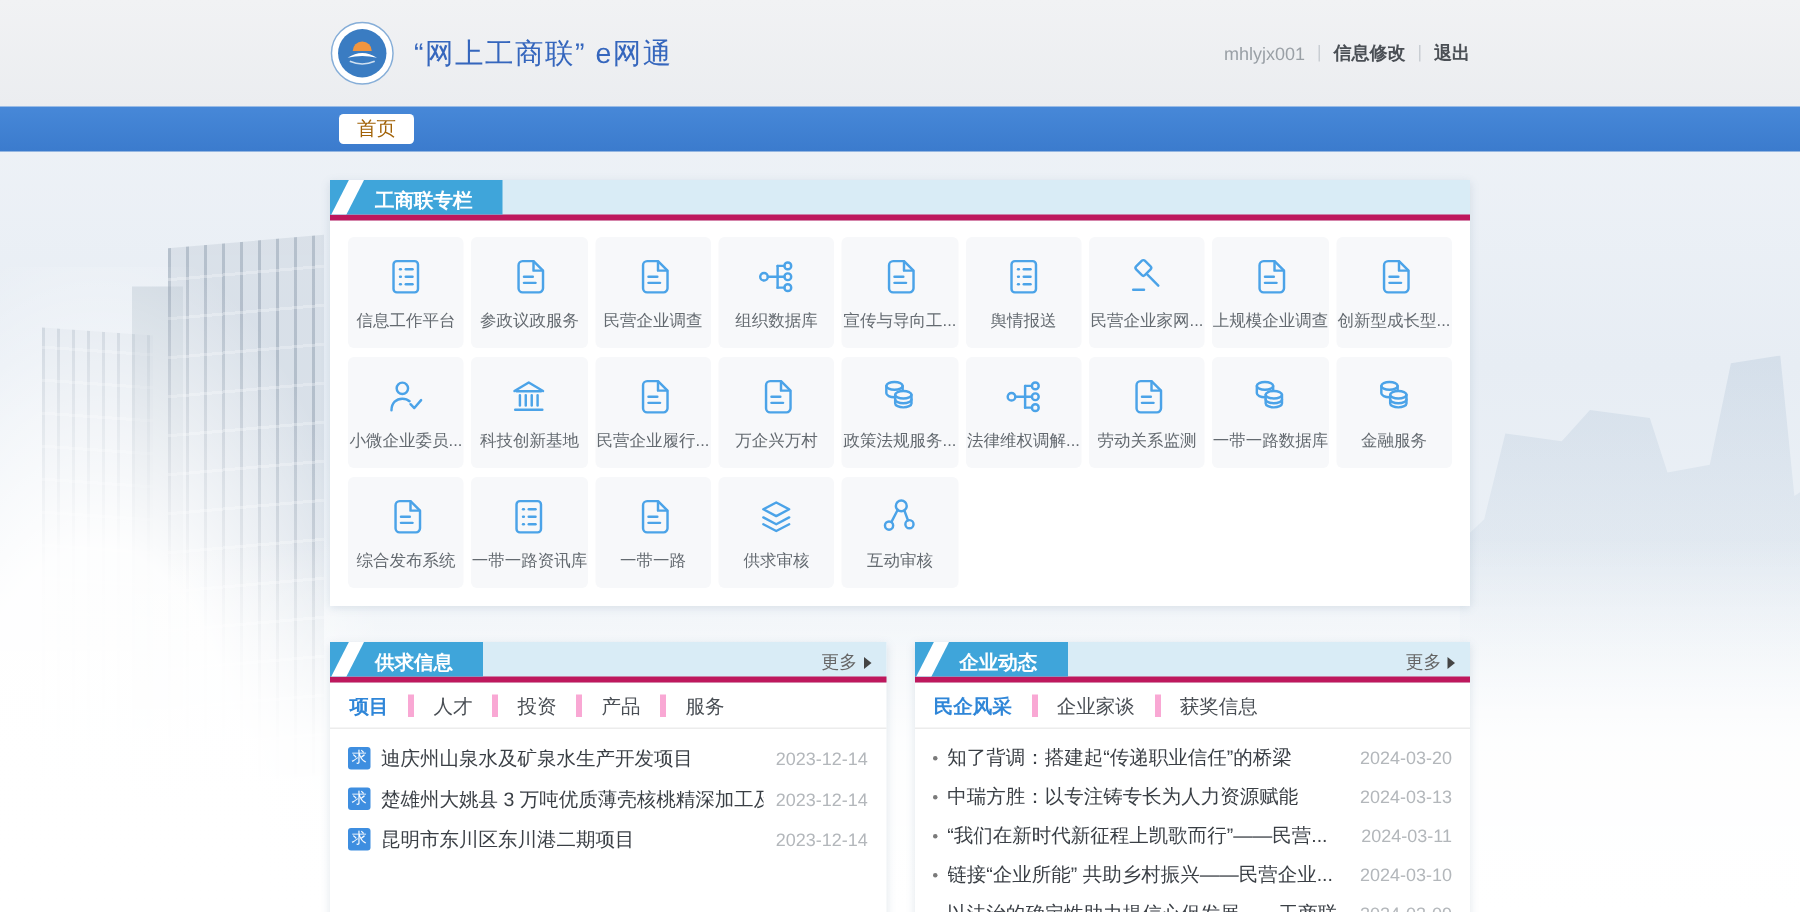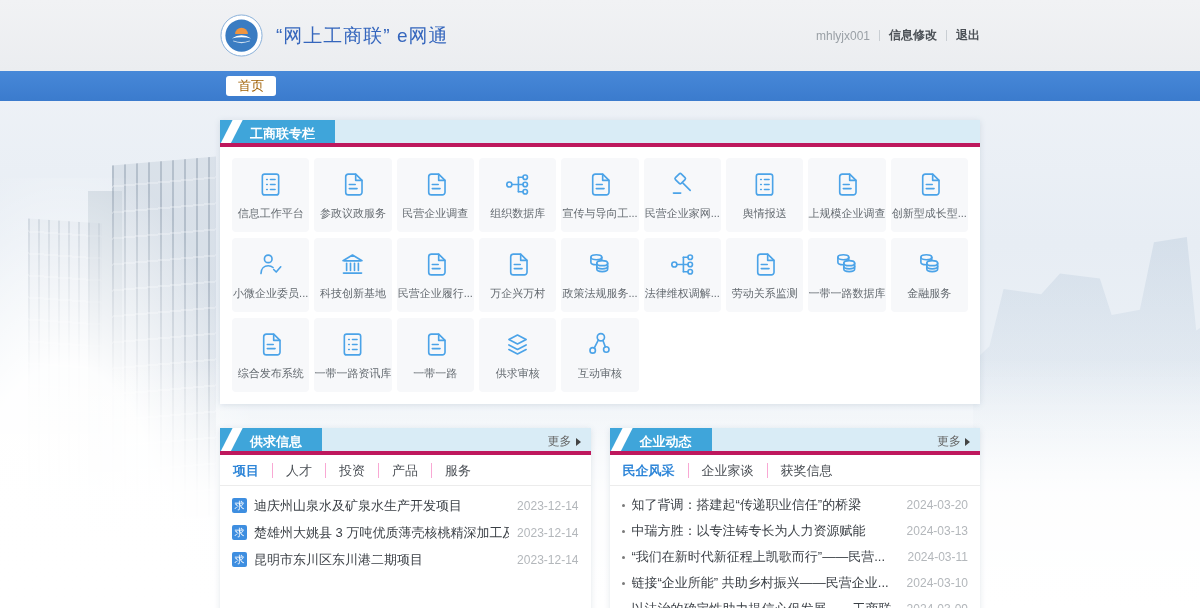--- a/index.html
+++ b/index.html
@@ -66,21 +66,21 @@
   .card-icon { width:29px; height:29px; stroke:#4ba3e8; fill:none; stroke-width:1.8;
                stroke-linecap:round; stroke-linejoin:round; flex:none; }
   .card-label { margin-top:7px; font-size:11px; color:#646a70; white-space:nowrap; }
 
   
   .bottom-row { display:flex; gap:19px; margin-top:24px; }
   .bottom-row .panel { width:372px; min-height:195px; }
   .tabbar { display:flex; align-items:center; height:31px; border-bottom:1px solid #ececec; padding:0 12px; }
   .tab { font-size:13px; color:#4a4f55; padding:0 13px; line-height:15px; cursor:pointer; white-space:nowrap; }
   .tab:first-child { padding-left:1px; }
-  .tab + .tab { border-left:1px solid #f9a8d4; }
+  .tab + .tab { border-left:4px solid #f9a8d4; }
   .tab.active { color:#2f86d8; font-weight:bold;text-align:center; }
   .list { list-style:none; margin-top:6px; padding:0 12px; }
   .row { display:flex; align-items:center; height:27px; cursor:pointer; }
   .row-news { height:26px; }
   .badge { width:15px; height:15px; flex:none; background:#3e8ee0; color:#fff; font-size:10px;
            line-height:15px; text-align:center; border-radius:2px; margin-right:7px; }
   .dot { width:3px; height:3px; flex:none; background:#7a7a7a; border-radius:50%; margin-right:7px; }
   .row-title { flex:1; font-size:13px; color:#3a3f45; white-space:nowrap; overflow:hidden; }
   .row-date { flex:none; font-size:12px; color:#b3b7bb; margin-left:8px; }
 
@@ -232,30 +232,30 @@
 
           <div class="card">
             <svg class="card-icon" aria-hidden="true">
               <use href="#doc-icon"></use>
             </svg>
             <div class="card-label">宣传与导向工...</div>
           </div>
 
           <div class="card">
             <svg class="card-icon" aria-hidden="true">
+              <use href="#list-icon"></use>
+            </svg>
+            <div class="card-label">舆情报送</div>
+          </div>
+
+          <div class="card">
+            <svg class="card-icon" aria-hidden="true">
               <use href="#gavel-icon"></use>
             </svg>
             <div class="card-label">民营企业家网...</div>
-          </div>
-
-          <div class="card">
-            <svg class="card-icon" aria-hidden="true">
-              <use href="#list-icon"></use>
-            </svg>
-            <div class="card-label">舆情报送</div>
           </div>
 
           <div class="card">
             <svg class="card-icon" aria-hidden="true">
               <use href="#doc-icon"></use>
             </svg>
             <div class="card-label">上规模企业调查</div>
           </div>
 
           <div class="card">

